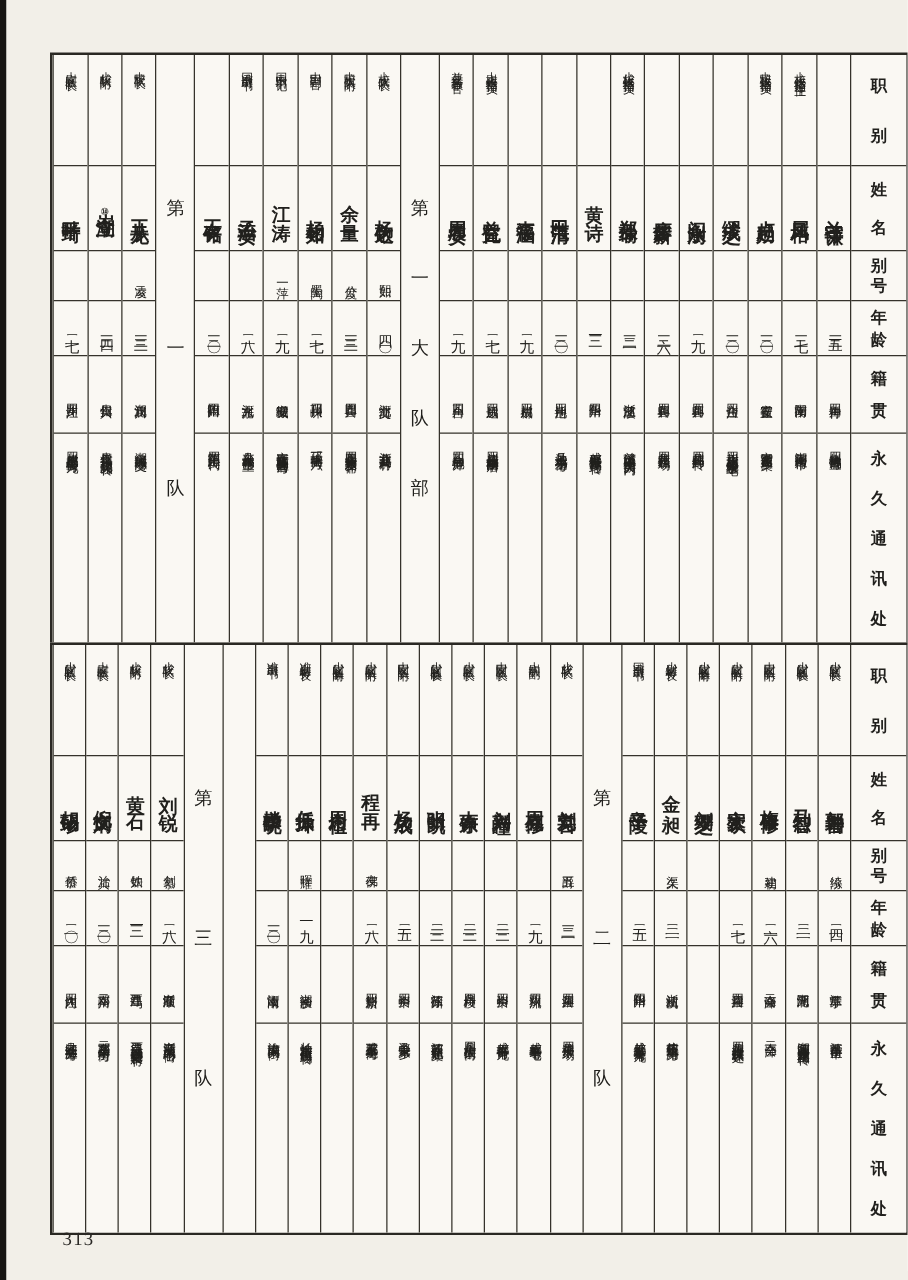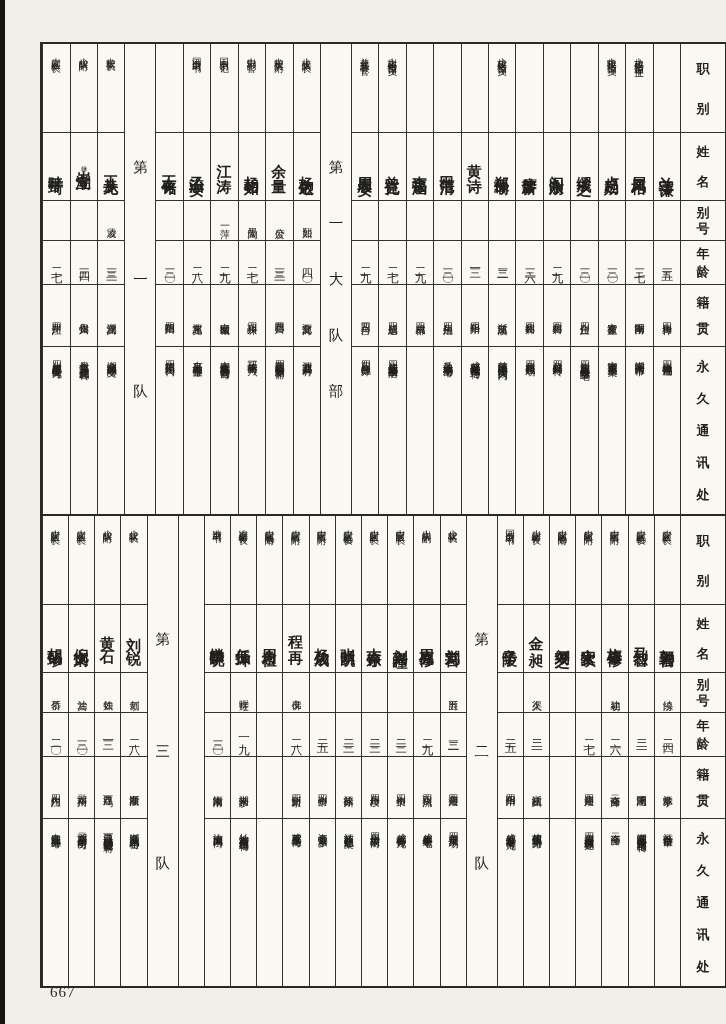--- a/index.html
+++ b/index.html
@@ -971,14 +971,14 @@
           <span class="v ag"><span>二〇</span></span>
         </div>
         <div class="cell r-native">
           <span class="v nt"><span>四川内江</span></span>
         </div>
         <div class="cell r-addr topal">
           <span class="v ad"><span>内江县活源井十三号</span></span>
         </div>
       </div>
     </div>
-  <div class="page-number">667</div>
+  <div class="page-number">313</div>
 </div>
 
 </body></html>

